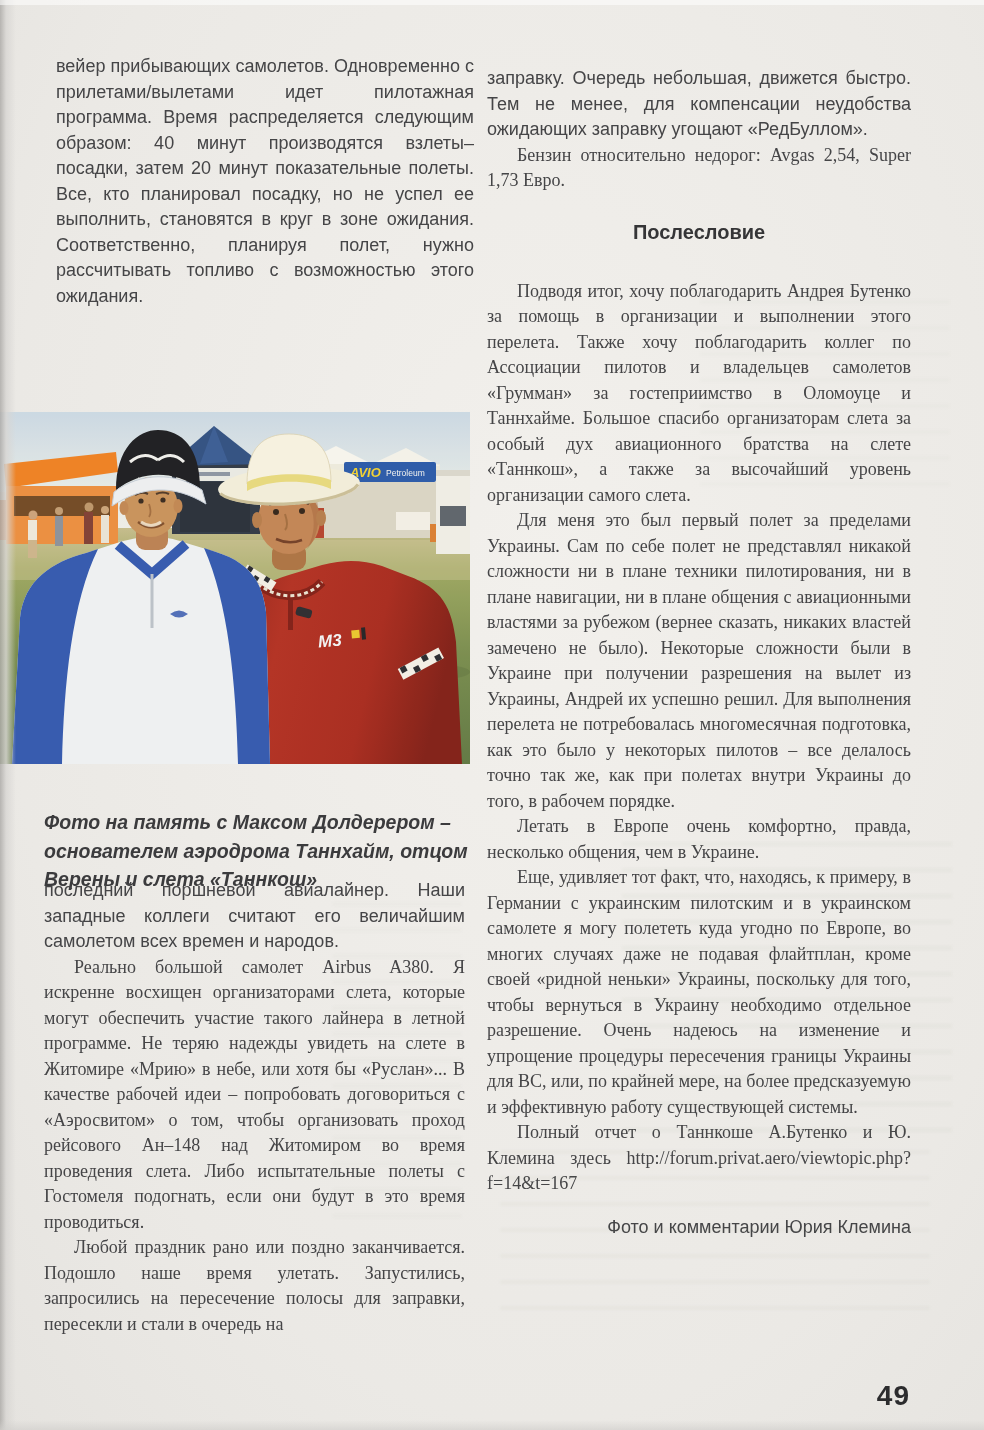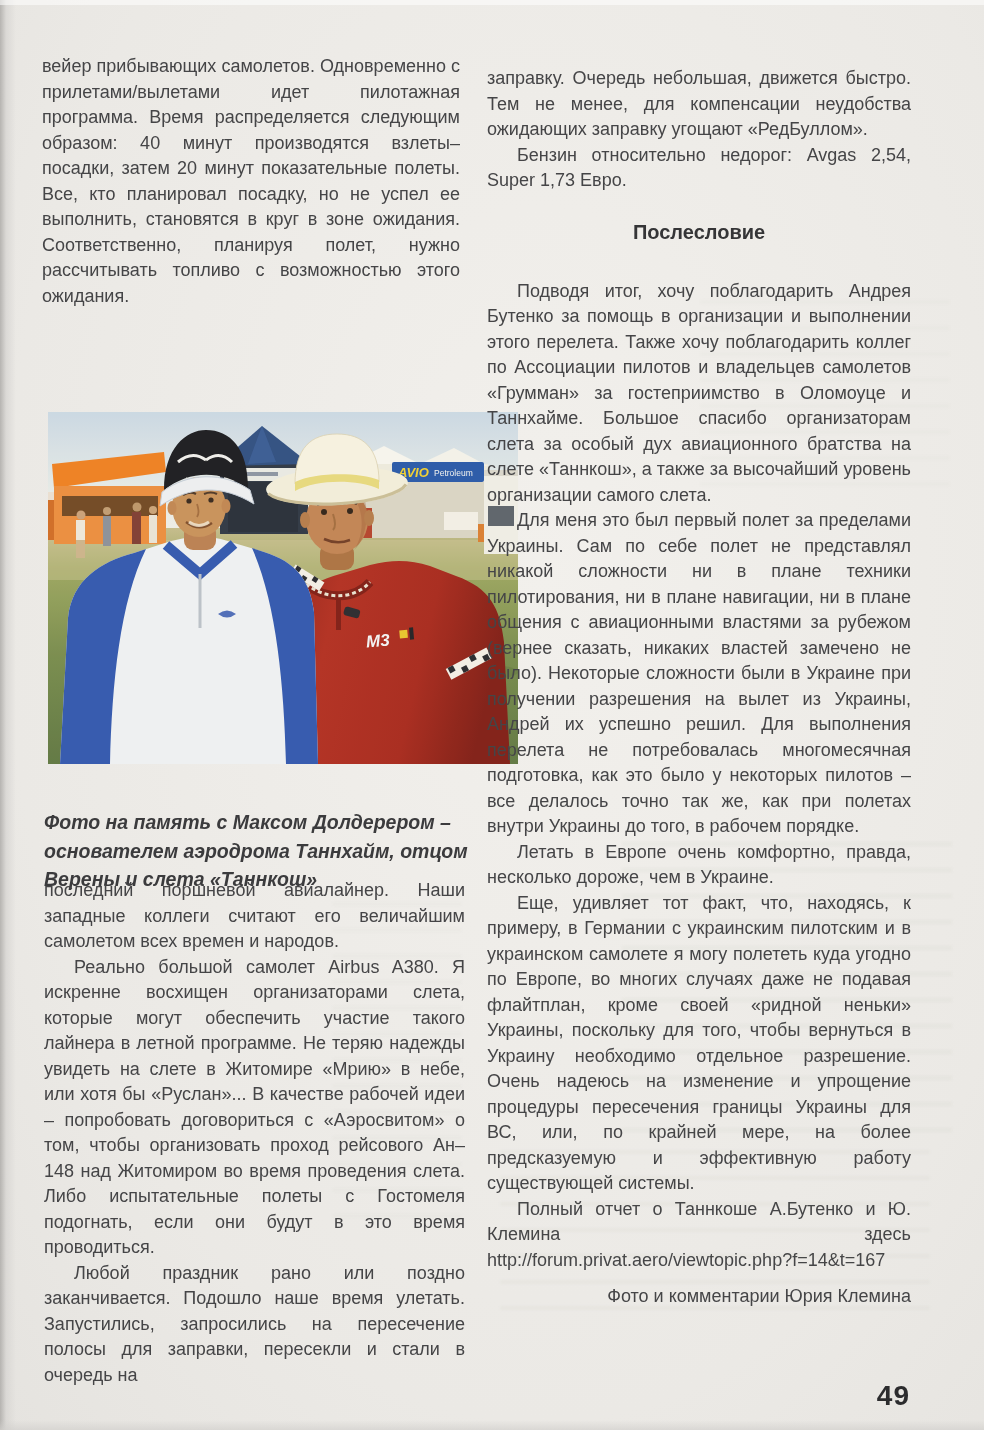--- a/index.html
+++ b/index.html
@@ -13,37 +13,37 @@
     background:radial-gradient(ellipse at 55% 40%, #f2f0ec 0%, #ebe9e5 70%, #e5e3df 100%);
     color:#454547;
   }
   .edge-left{position:absolute;left:0;top:0;width:16px;height:100%;
     background:linear-gradient(90deg,#adaba8 0,#d8d6d3 38%,rgba(238,236,232,0) 100%);opacity:.85;}
   .edge-bottom{position:absolute;left:0;bottom:0;width:100%;height:10px;
     background:linear-gradient(0deg,#d2d0cd 0,rgba(238,236,232,0) 100%);opacity:.7;}
   .edge-top{position:absolute;left:0;top:0;width:100%;height:5px;background:rgba(255,255,255,.55);}
 
   .body-text{margin:0;font-size:18px;line-height:25.5px;text-align:justify;color:#454547;}
-  .indent{text-indent:30px;}
+  .indent{text-indent:30px;font-family:Liberation Serif, serif;}
   .gap-top{margin-top:14px;}
 
-  .col-left-top{position:absolute;left:42px;top:54px;width:418px;}
+  .col-left-top{position:absolute;left:56px;top:54px;width:418px;}
   .col-left-bottom{position:absolute;left:44px;top:878px;width:421px;}
   .col-right{position:absolute;left:487px;top:66px;width:424px;}
 
   .heading{font-size:20px;font-weight:bold;color:#353537;text-align:center;margin:27px 0 35px;}
-  .byline{text-align:right;margin-top:11px;}
+  .byline{text-align:right;margin-top:18px;}
 
   .caption{
     position:absolute;left:44px;top:808px;width:424px;
     font-weight:bold;font-style:italic;font-size:19.5px;line-height:28.5px;
     color:#3b3b3d;text-align:left;margin:0;
   }
 
-  .photo{position:absolute;left:0;top:412px;width:470px;height:352px;margin:0;padding-left:48px;}
+  .photo{position:absolute;left:0;top:412px;width:470px;height:352px;margin:0;}
   .photo svg{display:block;}
 
   .page-number{
     position:absolute;right:74px;bottom:18px;
     font-size:28px;font-weight:bold;color:#2c2c2e;letter-spacing:1px;margin-left:36px;
   }
 
   .bleed{position:absolute;pointer-events:none;
     background:repeating-linear-gradient(180deg, rgba(120,135,105,0.10) 0 4px, rgba(0,0,0,0) 4px 26px);
     filter:blur(1.5px);}
@@ -236,21 +236,21 @@
     <p class="body-text indent">Реально большой самолет Airbus A380. Я искренне восхищен организаторами слета, которые могут обеспечить участие такого лайнера в летной программе. Не теряю надежды увидеть на слете в Житомире «Мрию» в небе, или хотя бы «Руслан»... В качестве рабочей идеи – попробовать договориться с «Аэросвитом» о том, чтобы организовать проход рейсового Ан–148 над Житомиром во время проведения слета. Либо испытательные полеты с Гостомеля подогнать, если они будут в это время проводиться.</p>
     <p class="body-text indent">Любой праздник рано или поздно заканчивается. Подошло наше время улетать. Запустились, запросились на пересечение полосы для заправки, пересекли и стали в очередь на</p>
   </section>
 
   <section class="col-right">
     <p class="body-text">заправку. Очередь небольшая, движется быстро. Тем не менее, для компенсации неудобства ожидающих заправку угощают «РедБуллом».</p>
     <p class="body-text indent">Бензин относительно недорог: Avgas 2,54, Super 1,73 Евро.</p>
     <h2 class="heading">Послесловие</h2>
     <p class="body-text indent">Подводя итог, хочу поблагодарить Андрея Бутенко за помощь в организации и выполнении этого перелета. Также хочу поблагодарить коллег по Ассоциации пилотов и владельцев самолетов «Грумман» за гостеприимство в Оломоуце и Таннхайме. Большое спасибо организаторам слета за особый дух авиационного братства на слете «Таннкош», а также за высочайший уровень организации самого слета.</p>
     <p class="body-text indent">Для меня это был первый полет за пределами Украины. Сам по себе полет не представлял никакой сложности ни в плане техники пилотирования, ни в плане навигации, ни в плане общения с авиационными властями за рубежом (вернее сказать, никаких властей замечено не было). Некоторые сложности были в Украине при получении разрешения на вылет из Украины, Андрей их успешно решил. Для выполнения перелета не потребовалась многомесячная подготовка, как это было у некоторых пилотов – все делалось точно так же, как при полетах внутри Украины до того, в рабочем порядке.</p>
-    <p class="body-text indent">Летать в Европе очень комфортно, правда, несколько дороже, чем в Украине.</p>
+    <p class="body-text indent">Летать в Европе очень комфортно, правда, несколько общения, чем в Украине.</p>
     <p class="body-text indent">Еще, удивляет тот факт, что, находясь, к примеру, в Германии с украинским пилотским и в украинском самолете я могу полететь куда угодно по Европе, во многих случаях даже не подавая флайтплан, кроме своей «ридной неньки» Украины, поскольку для того, чтобы вернуться в Украину необходимо отдельное разрешение. Очень надеюсь на изменение и упрощение процедуры пересечения границы Украины для ВС, или, по крайней мере, на более предсказуемую и эффективную работу существующей системы.</p>
     <p class="body-text indent">Полный отчет о Таннкоше А.Бутенко и Ю. Клемина здесь http://forum.privat.aero/viewtopic.php?f=14&amp;t=167</p>
     <p class="body-text byline">Фото и комментарии Юрия Клемина</p>
   </section>
 
   <div class="page-number">49</div>
 
   <div class="bleed b1"></div>
   <div class="bleed b2"></div>
   <div class="bleed b3"></div>

